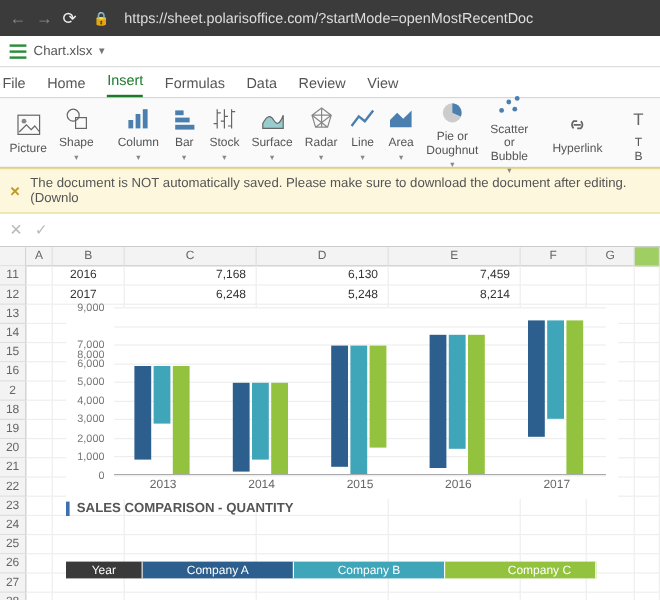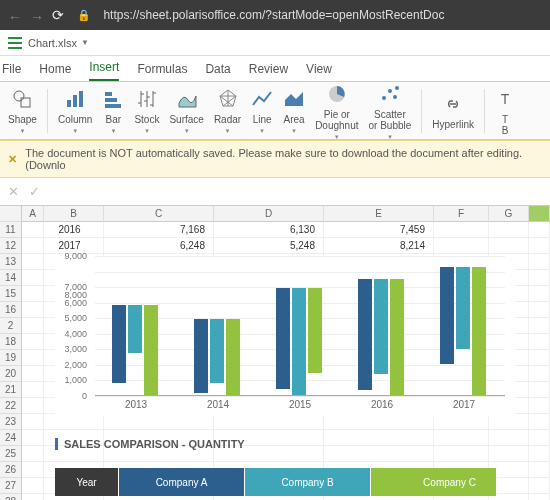--- a/index.html
+++ b/index.html
@@ -52,24 +52,24 @@
 .chart-yaxis { position: absolute; left: 0; top: 0; height: 140px; width: 36px; }
 .chart-yaxis .yt { position: absolute; right: 4px; font-size: 9px; color: #777; transform: translateY(-50%); }
 .chart-plot { position: absolute; left: 40px; top: 0; width: 410px; height: 140px; border-bottom: 1px solid #aaa; }
 .chart-plot .gl { position: absolute; left: 0; right: 0; height: 1px; background: #eee; }
 .chart-xlabels { position: absolute; left: 40px; top: 143px; width: 410px; display: flex; }
 .chart-xlabels .xl { flex: 1; text-align: center; font-size: 10px; color: #666; }
 .bg { position: absolute; bottom: 0; display: flex; gap: 2px; }
 .bg .bar { width: 14px; }
 .c1 { background: #2c5f8d; } .c2 { background: #3fa5b8; } .c3 { background: #93c23f; }
 
-.section-title { position: absolute; left: 55px; top: 438px; font-size: 11px; font-weight: bold; color: #555; display: flex; align-items: center; gap: 6px; }
+.section-title { position: absolute; left: 55px; top: 418px; font-size: 11px; font-weight: bold; color: #555; display: flex; align-items: center; gap: 6px; }
 .section-title .bar-ico { width: 3px; height: 12px; background: #3c6fb0; }
 
-.table2 { position: absolute; left: 55px; top: 468px; display: flex; height: 28px; font-size: 10px; }
+.table2 { position: absolute; left: 55px; top: 468px; display: flex; height: 14px; font-size: 10px; }
 .table2 .th { color: #fff; display: flex; align-items: center; justify-content: center; border-right: 1px solid #fff; }
 .th-y { background: #3a3a3a; width: 64px; }
 .th-a { background: #2c5f8d; width: 126px; }
 .th-b { background: #3fa5b8; width: 126px; }
 .th-c { background: #93c23f; width: 126px; padding-left: 32px; }
 
 svg { display: block; }
 </style>
 </head>
 <body>
@@ -96,20 +96,30 @@
     <span class="tab">File</span>
     <span class="tab">Home</span>
     <span class="tab active">Insert</span>
     <span class="tab">Formulas</span>
     <span class="tab">Data</span>
     <span class="tab">Review</span>
     <span class="tab">View</span>
   </div>
 
 <div class="ribbon" id="ribbon">
+    <div class="grp">
+      <div class="ico">
+        <svg width="22" height="22" viewBox="0 0 22 22">
+          <rect x="2" y="3" width="18" height="16" fill="none" stroke="#666"></rect>
+          <circle cx="7" cy="8" r="2" fill="#888"></circle>
+          <path d="M3 17 L9 11 L13 15 L16 12 L20 17" fill="none" stroke="#666"></path>
+        </svg>
+      </div>
+      <div class="lbl">Picture</div>
+    </div>
     <div class="grp">
       <div class="ico">
         <svg width="22" height="22" viewBox="0 0 22 22">
           <circle cx="8" cy="8" r="5" fill="none" stroke="#666"></circle>
           <rect x="10" y="10" width="9" height="9" fill="none" stroke="#666"></rect>
         </svg>
       </div>
       <div class="lbl">Shape</div>
       <div class="dd">▾</div>
     </div>

